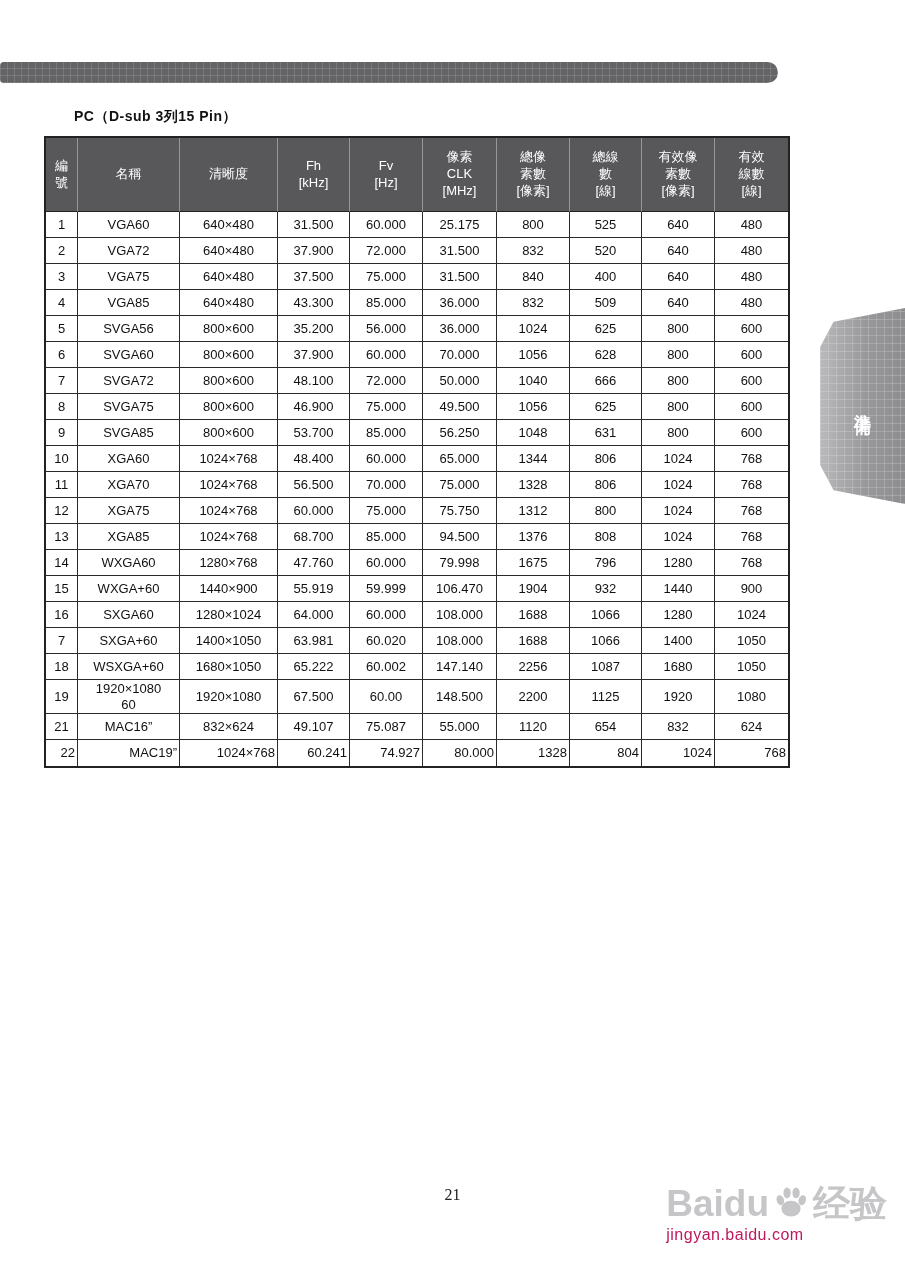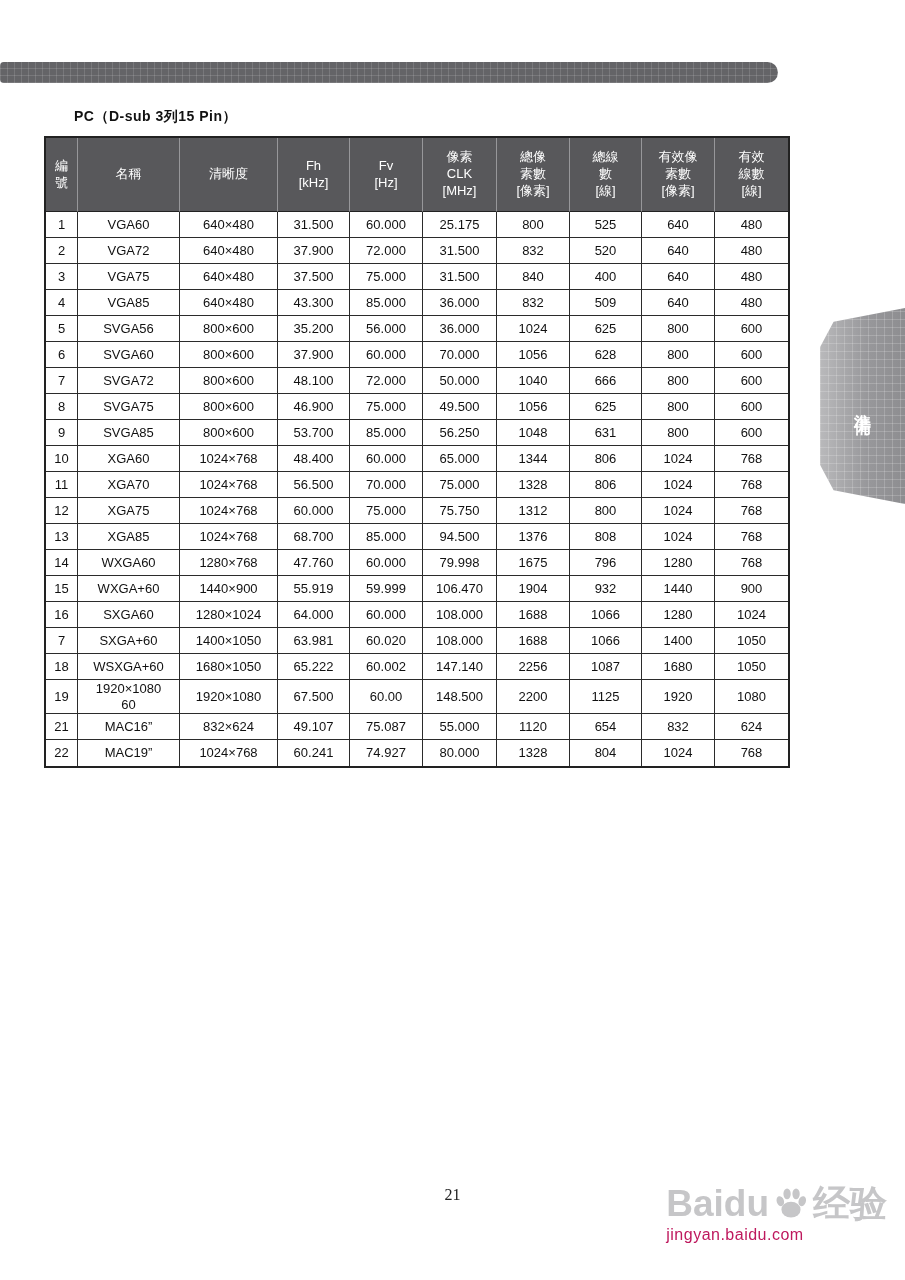--- a/index.html
+++ b/index.html
@@ -71,21 +71,21 @@
     border-bottom: 1px solid #222;
     line-height: 1.3;
   }
   table.timing th:last-child { border-right: none; }
   table.timing td {
     border-right: 1px solid #2b2b2b;
     border-bottom: 1px solid #2b2b2b;
     line-height: 1.2;
   }
   table.timing td:last-child { border-right: none; }
-  table.timing tbody tr:last-child td { border-bottom: none; }
+  table.timing tbody tr:last-child td { border-bottom: none; text-align: right; }
 
   
   .side-tab {
     position: absolute;
     right: 0;
     top: 308px;
     width: 85px;
     height: 196px;
     background: linear-gradient(90deg, #b9b9bb 0%, #98989b 55%, #8d8d90 100%);
     background-blend-mode: normal;
@@ -126,21 +126,20 @@
   
   .watermark {
     position: absolute;
     right: 18px;
     bottom: 36px;
     text-align: left;
     user-select: none;
   }
   .wm-brand {
     display: flex;
-    align-items: center;
     gap: 3px;
     font-size: 37px;
     font-weight: bold;
     color: #c6c6c8;
     line-height: 1;
   }
   .wm-paw { width: 36px; height: 36px; margin: 0 1px; }
   .wm-url {
     margin-top: 4px;
     font-size: 16px;

